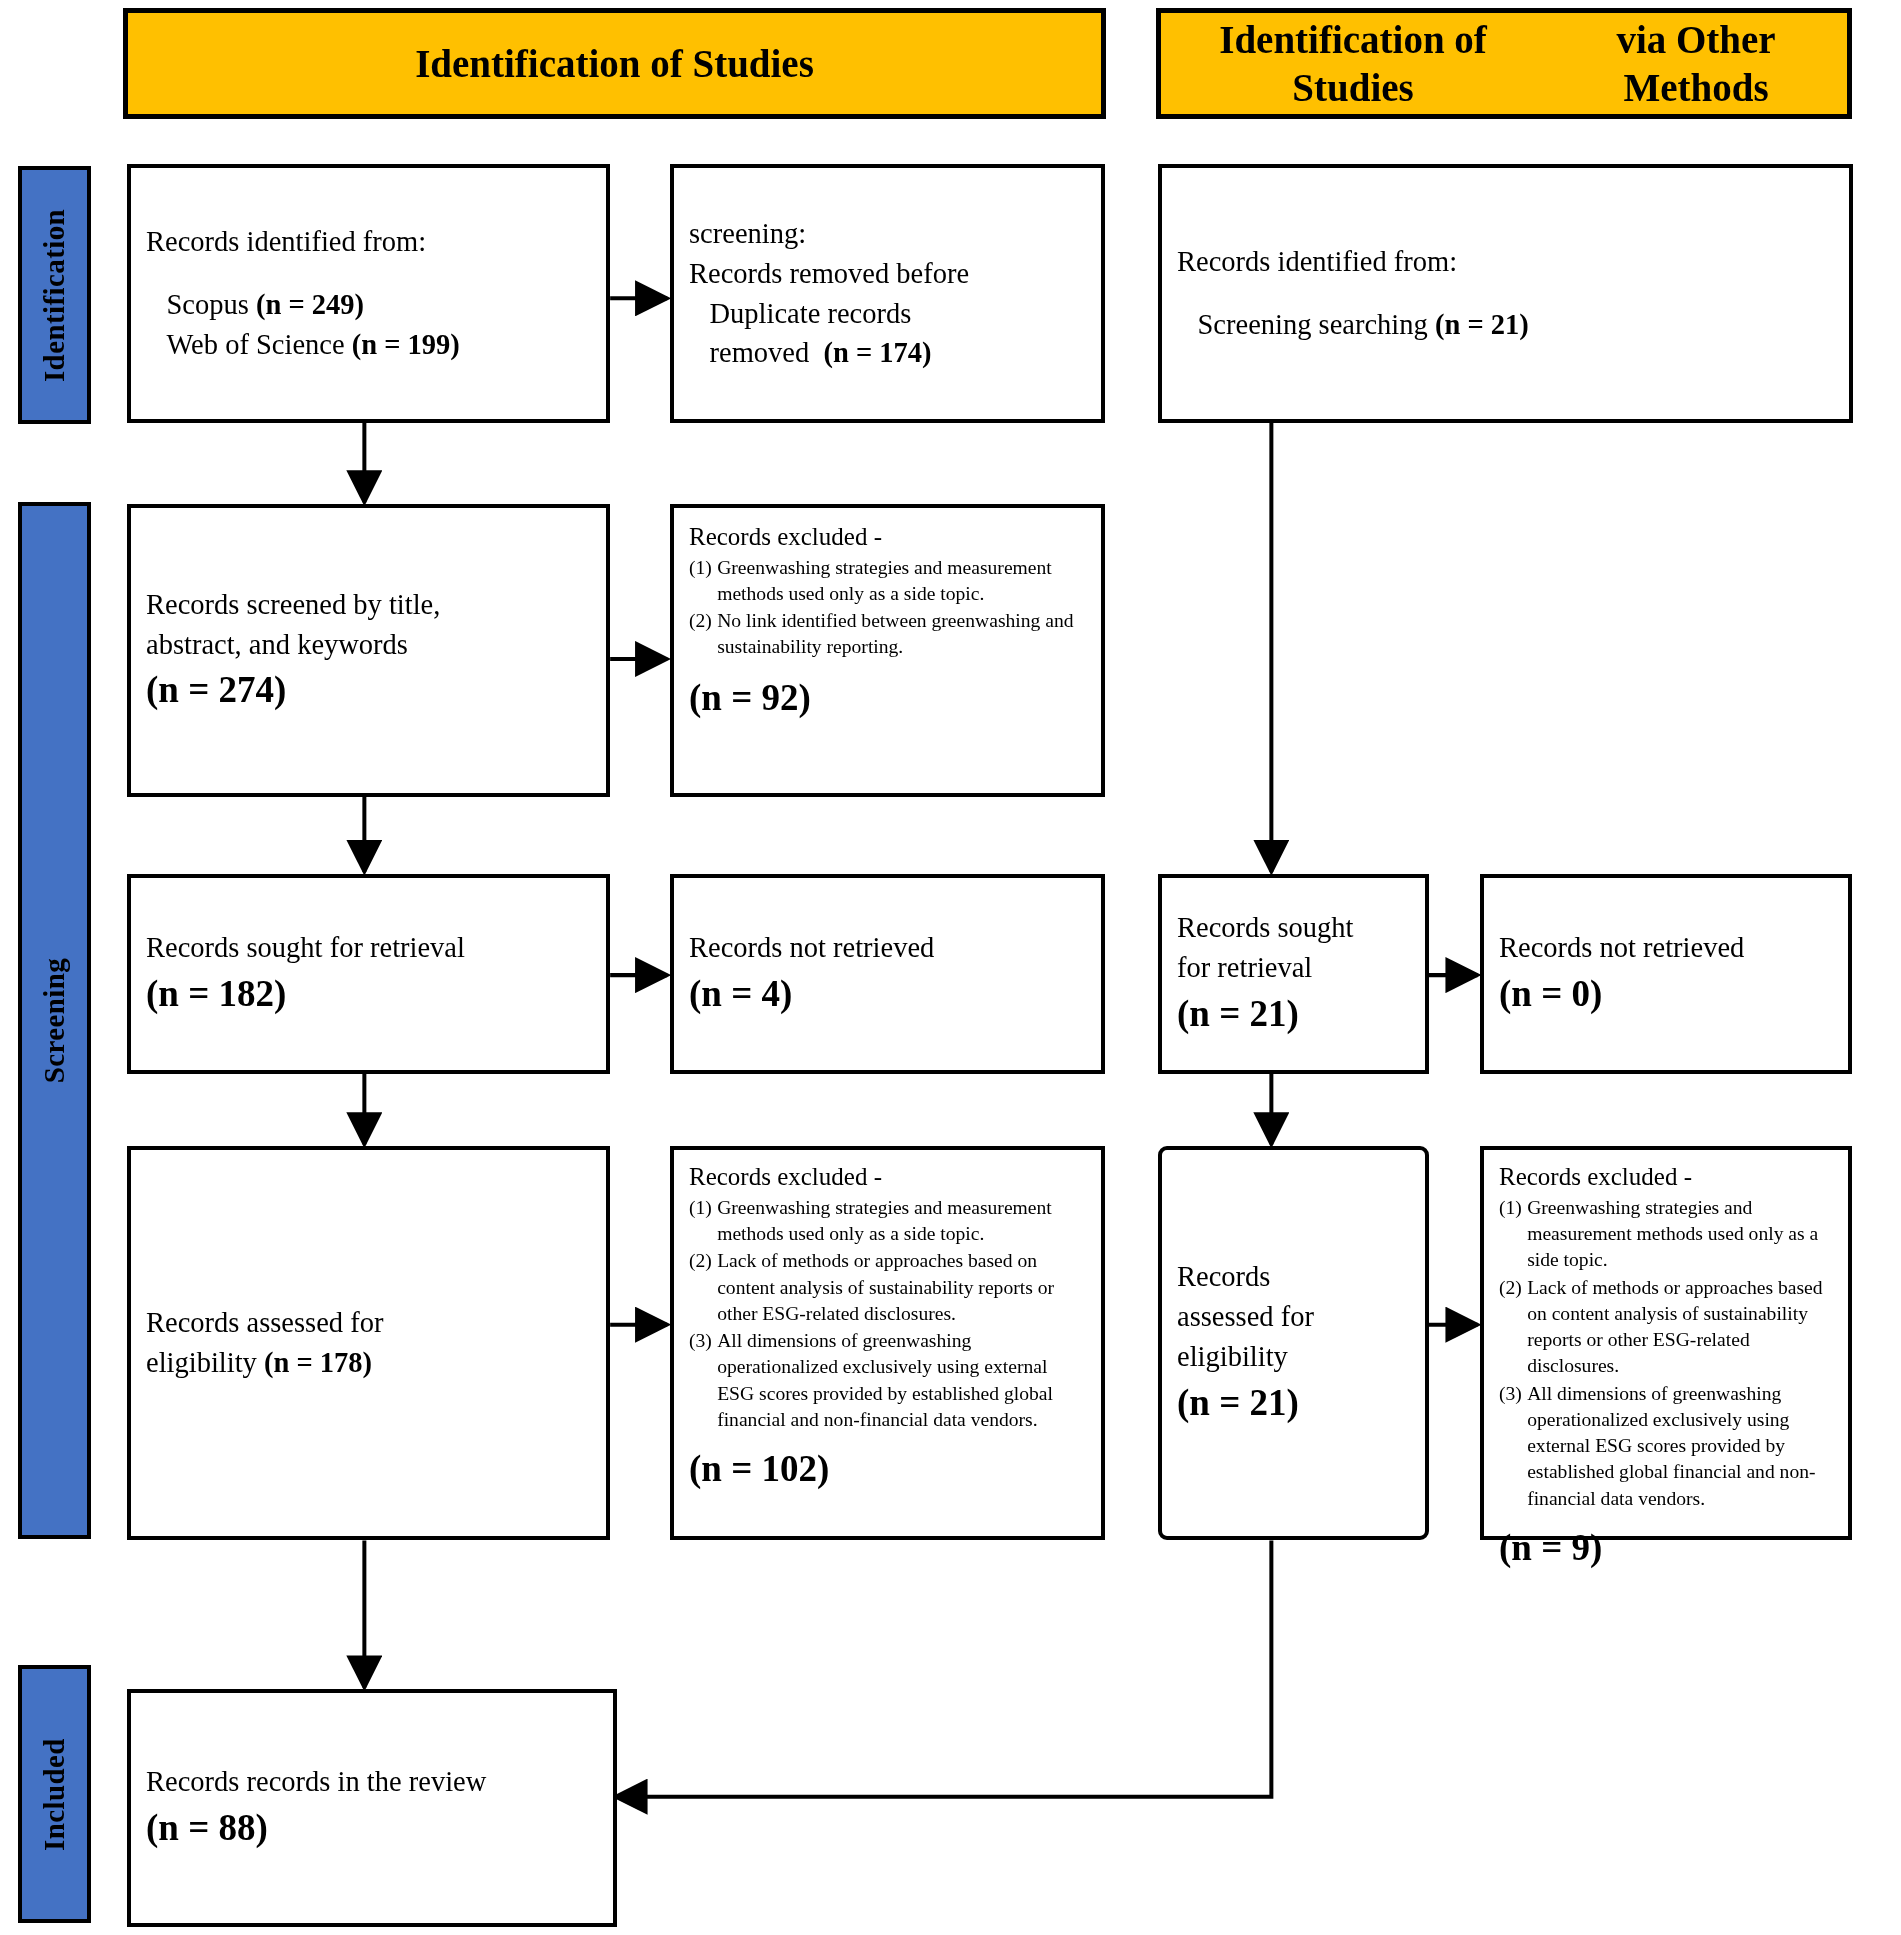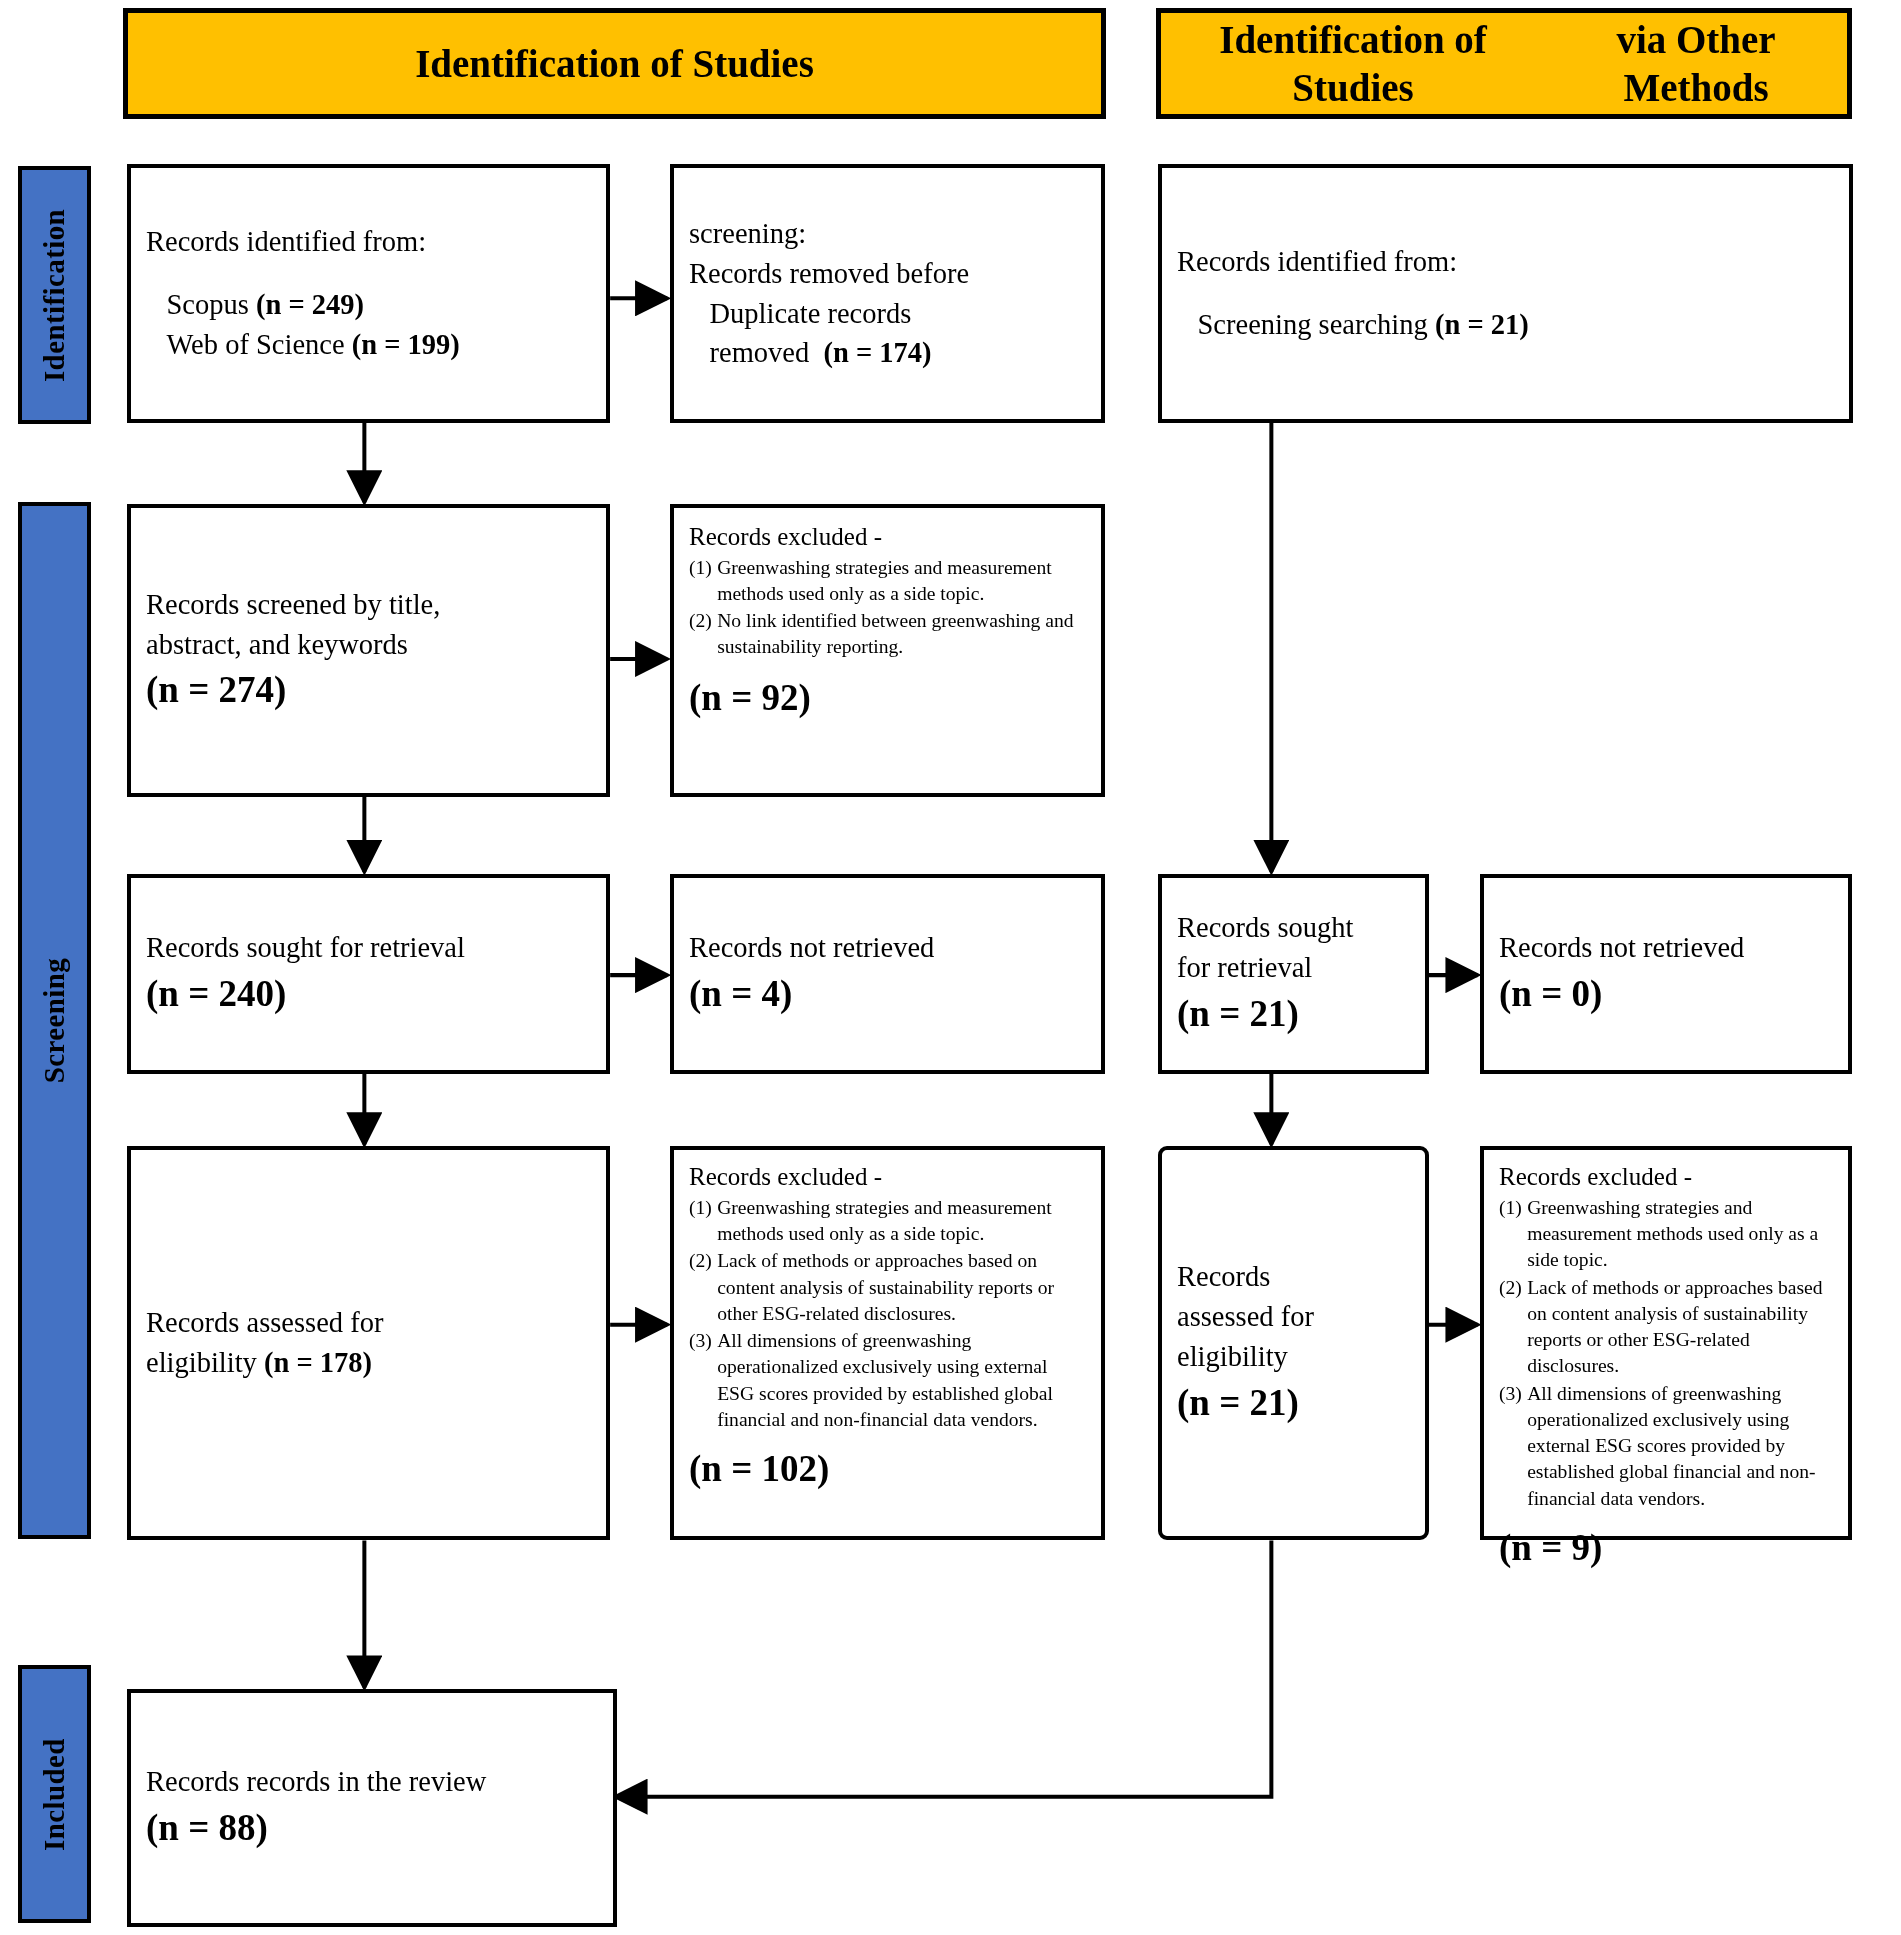--- a/index.html
+++ b/index.html
@@ -165,21 +165,21 @@
             <span class="tx">No link identified between greenwashing and sustainability reporting.</span>
           </li>
       </ul>
       <div class="nline" style="margin-top:11.6px;">(n = 92)</div>
     </div>
   </div>
 
   <div class="box" style="left:127px;top:874px;width:483px;height:200px;">
     <div class="pad t">
       <div>Records sought for retrieval</div>
-      <div class="nline">(n = 240)</div>
+      <div class="nline">(n = 182)</div>
     </div>
   </div>
 
   <div class="box" style="left:670px;top:874px;width:435px;height:200px;">
     <div class="pad t">
       <div>Records not retrieved</div>
       <div class="nline">(n = 4)</div>
     </div>
   </div>
 

